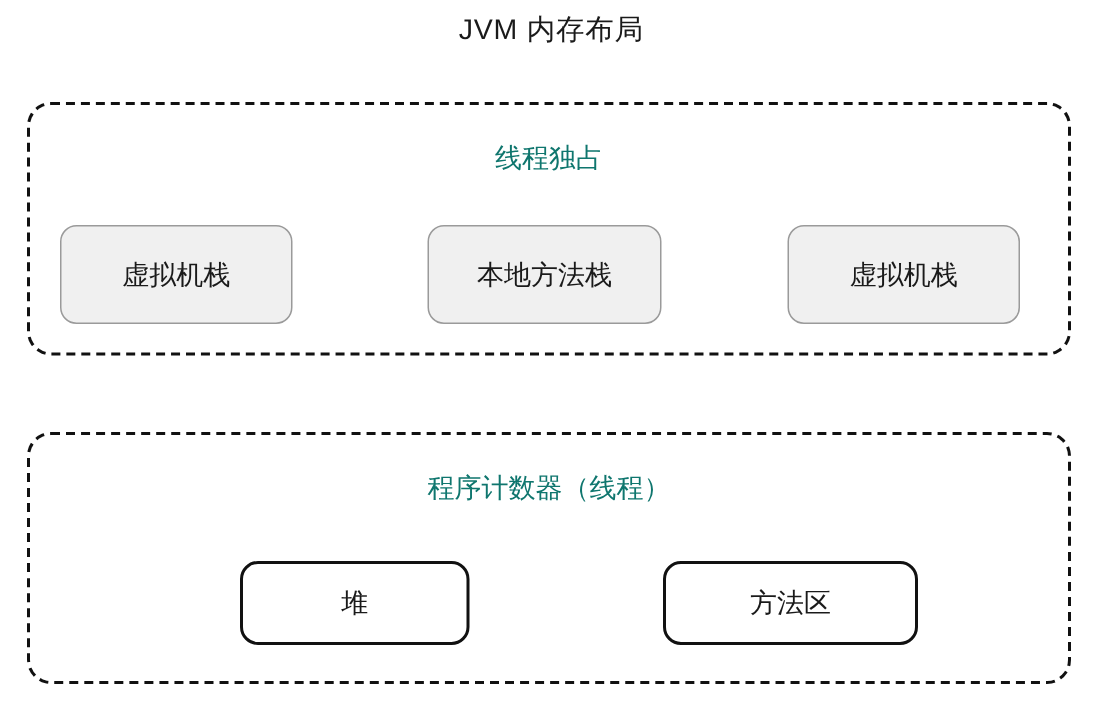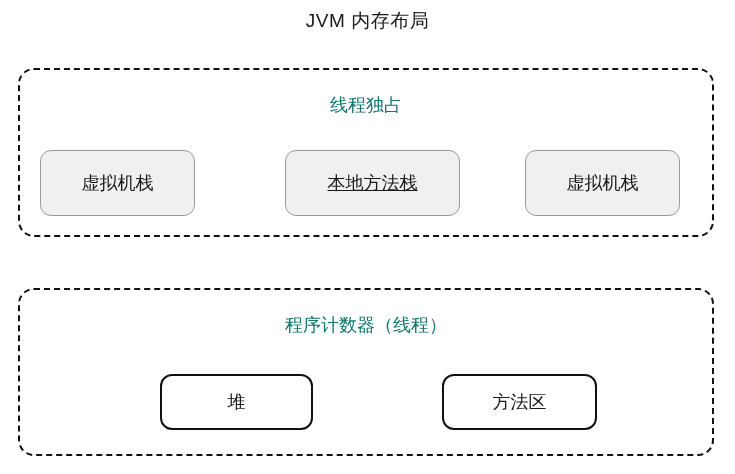--- a/index.html
+++ b/index.html
@@ -84,33 +84,33 @@
 
   
   .node-filled {
     background: #f0f0f0;
     border: 1.6px solid #9a9a9a;
     border-radius: 11px;
     top: 80px;
     height: 66px;
   }
   .node-vm-stack        { left: 20px;  width: 155px; }
-  .node-native-stack    { left: 265px; width: 175px; text-decoration: underline; }
+  .node-native-stack    { left: 265px; width: 156px; }
   .node-pc-register     { left: 505px; width: 155px; }
 
   
   .node-outlined {
     background: #ffffff;
     border: 2.2px solid #111111;
     border-radius: 12px;
     top: 84px;
     height: 56px;
   }
   .node-heap            { left: 140px; width: 153px; }
-  .node-method-area     { left: 422px; width: 155px; }
+  .node-method-area     { left: 422px; width: 170px; }
 </style>
 </head>
 <body>
 
 <div id="diagram">
 
   <div class="diagram-title">JVM 内存布局</div>
 
   <div class="group group-thread-exclusive">
 

